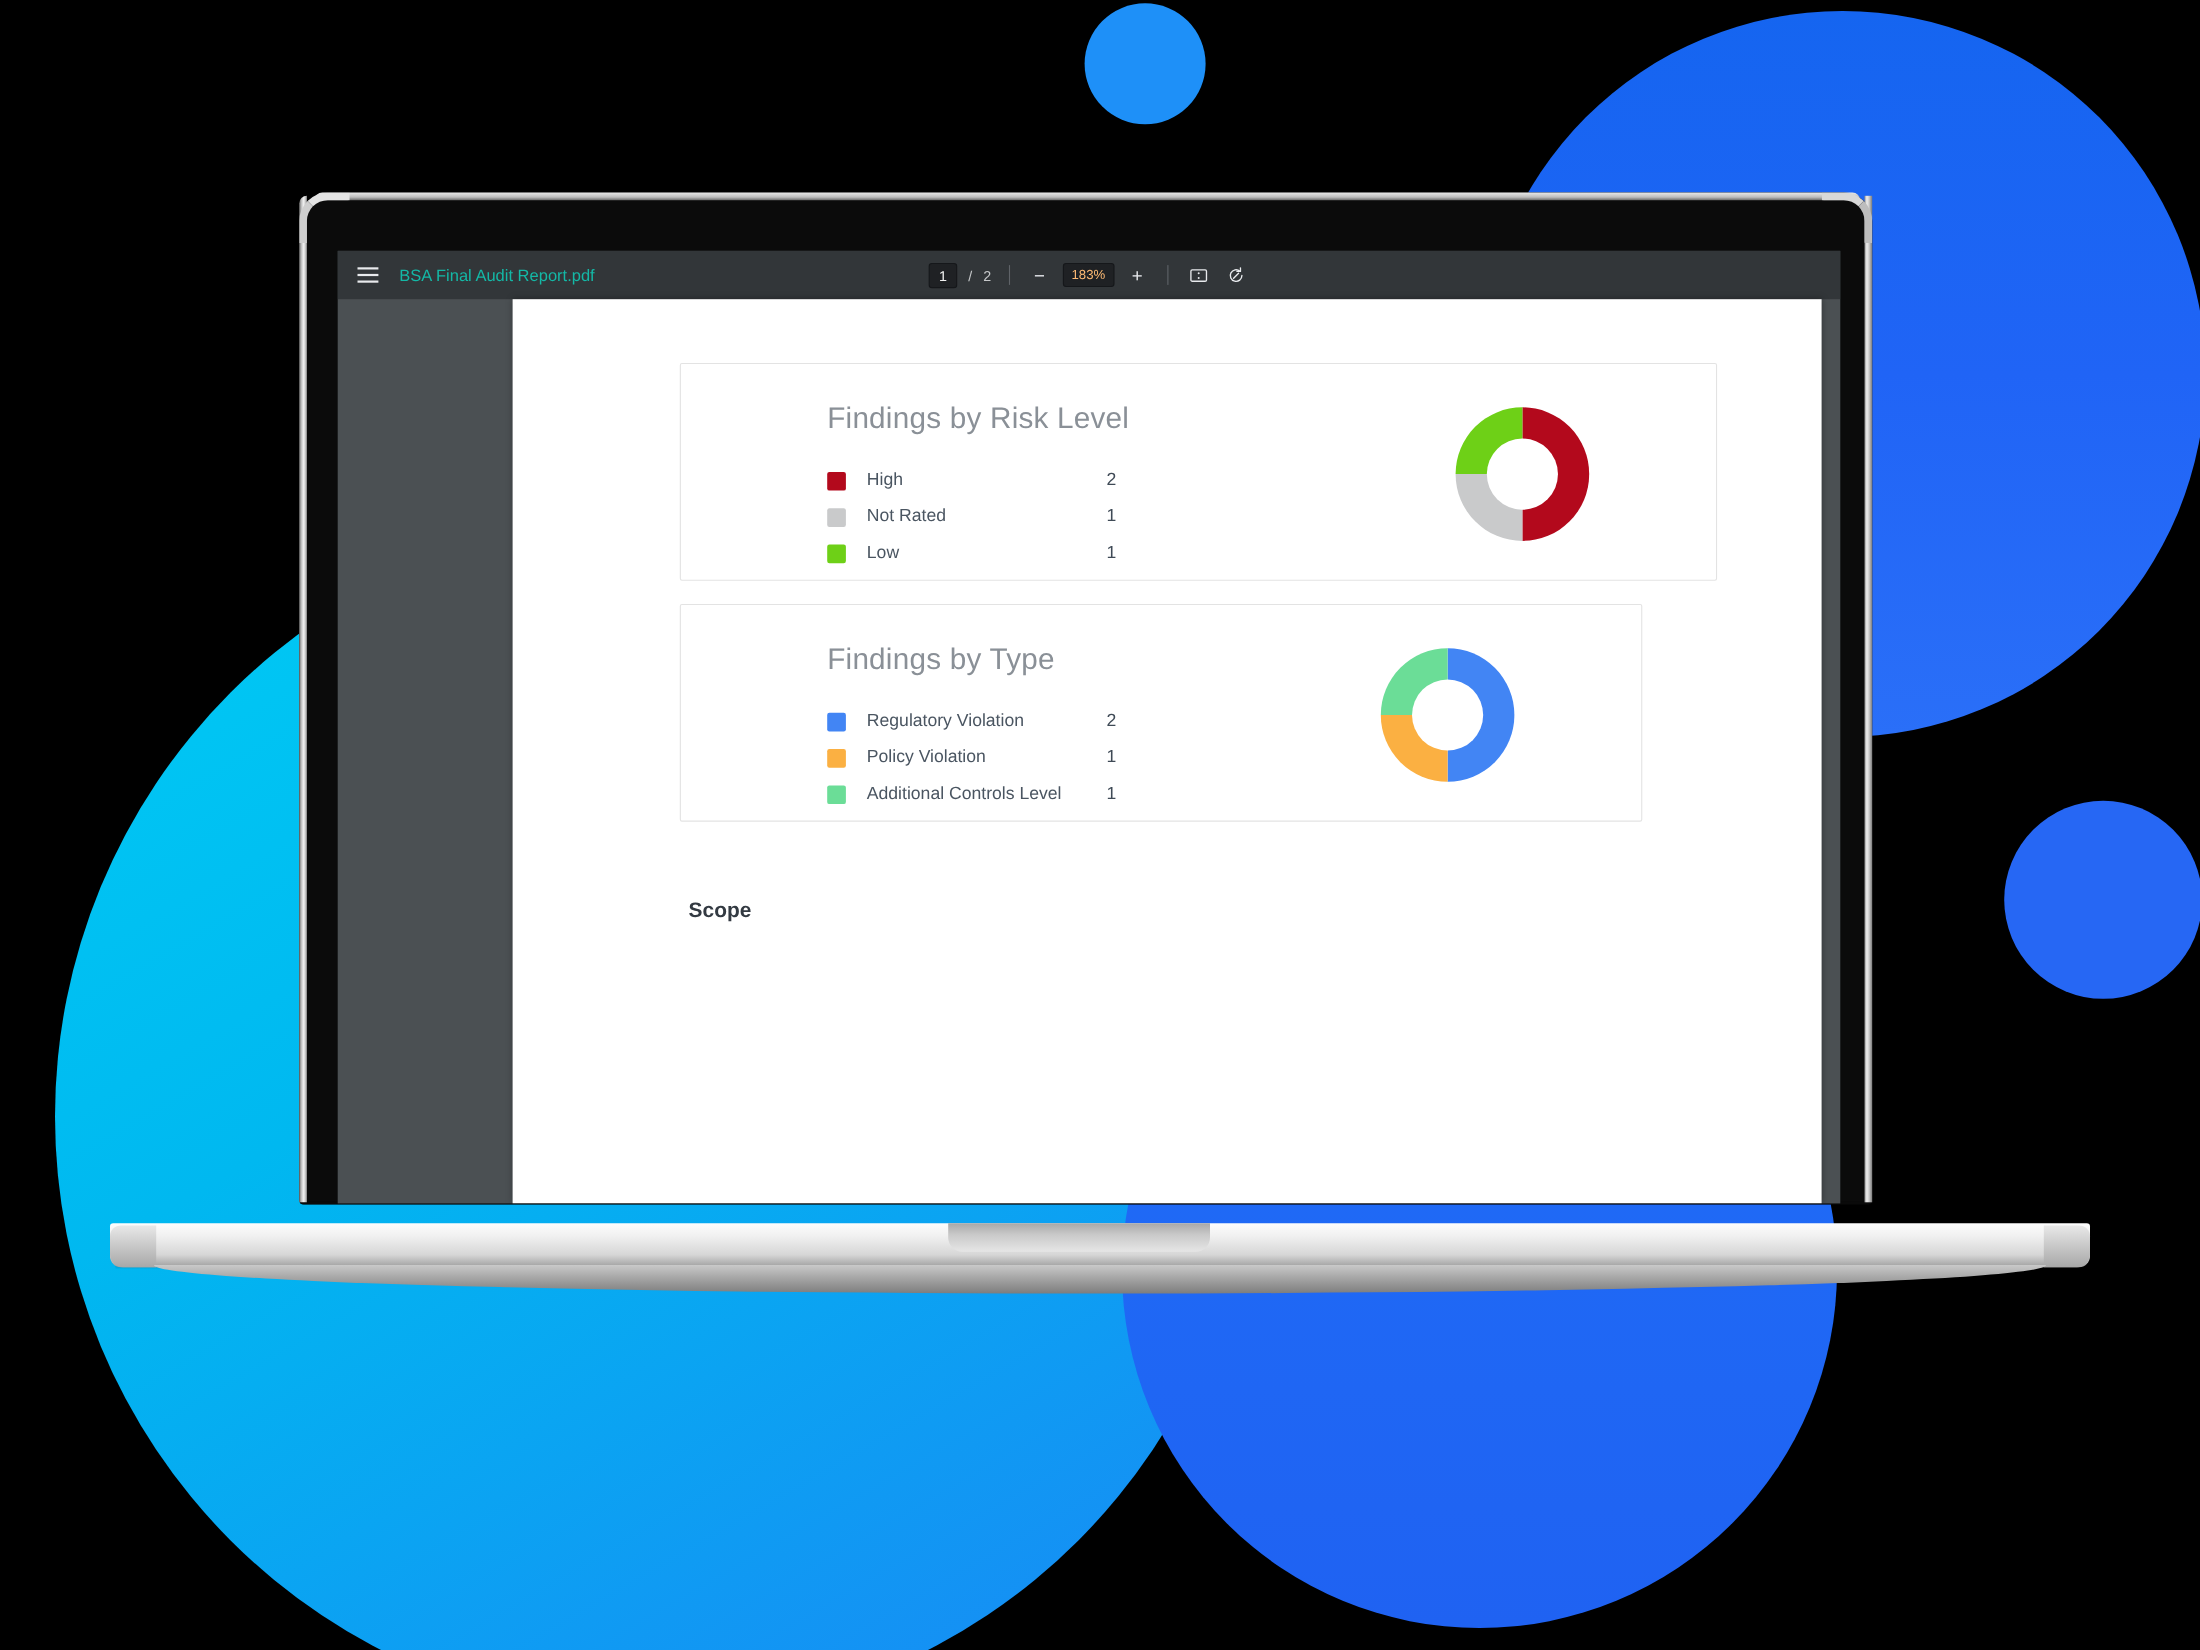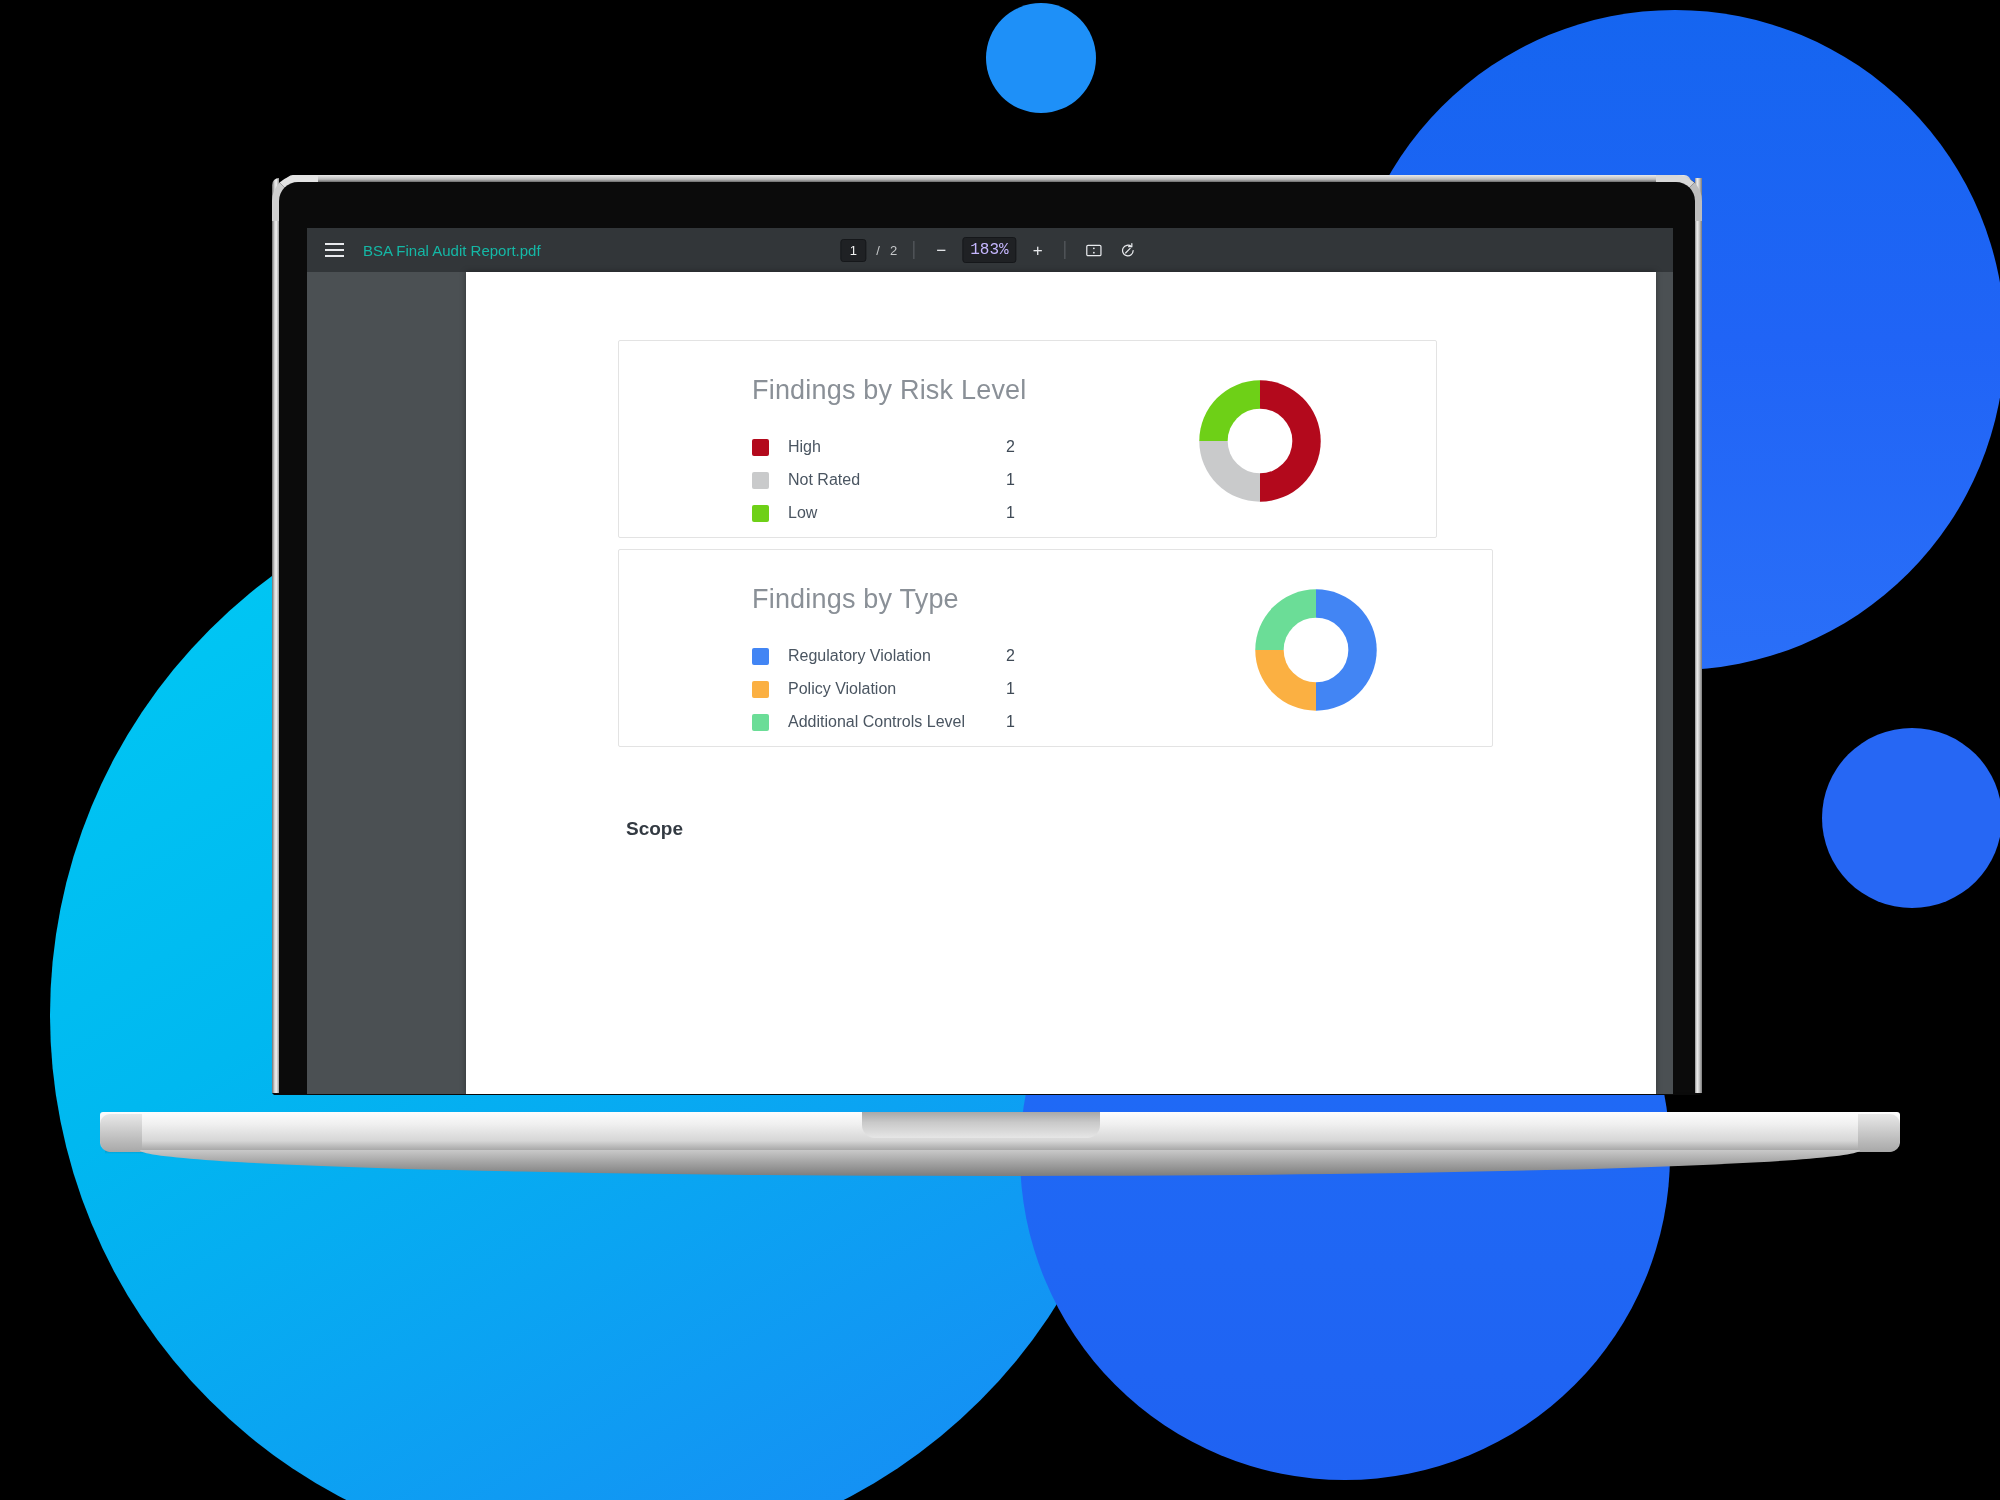--- a/index.html
+++ b/index.html
@@ -103,43 +103,43 @@
   }
   .pg-sep { color:#c6c8ca; font-size: 13px; }
   .pg-total { color:#c6c8ca; font-size: 13px; }
   .vdiv { width:1px; height:18px; background:#5f6368; margin: 0 6px; }
   .tb-btn {
     color:#e8eaed; font-size: 17px; line-height: 1;
     width: 22px; height: 22px; display:flex; align-items:center; justify-content:center;
     cursor:pointer; user-select:none;
   }
   #zoom-level {
-    background:#1f2124; color:#c4b5fd; border-radius:3px;
-    padding: 3px 7px; font-size: 16px; border: 1px solid #15171a; font-family: Liberation Mono, monospace;
+    background:#1f2124; color:#fdba74; border-radius:3px;
+    padding: 3px 7px; font-size: 12px; border: 1px solid #15171a;
   }
   .icon-btn {
     width: 24px; height: 24px; display:flex; align-items:center; justify-content:center;
     cursor:pointer;
   }
 
   
   #pdf-page {
     position:absolute; left: 159px; top: 44px;
     width: 1190px; height: 822px;
     background: #ffffff;
     box-shadow: 0 0 6px rgba(0,0,0,.35);
   }
 
   .card {
     position:absolute;
     border: 1px solid #e3e3e3;
     background:#fff;
     border-radius: 2px;
   }
-  #card-risk { left: 152px; top: 68px; width: 819px; height: 198px; }
+  #card-risk { left: 152px; top: 58px; width: 943px; height: 198px; }
   #card-type { left: 152px; top: 277px; width: 875px; height: 198px; }
 
   .card-title {
     position:absolute; left: 133px; top: 34px;
     font-size: 27px; color:#8a9097; font-weight: 400;
     letter-spacing: .2px;
   }
   .legend { position:absolute; left: 133px; top: 82px; }
   .legend-row { display:flex; align-items:flex-end; height: 33px; }
   .swatch { width: 17px; height: 17px; border-radius: 2px; flex:0 0 auto; }

